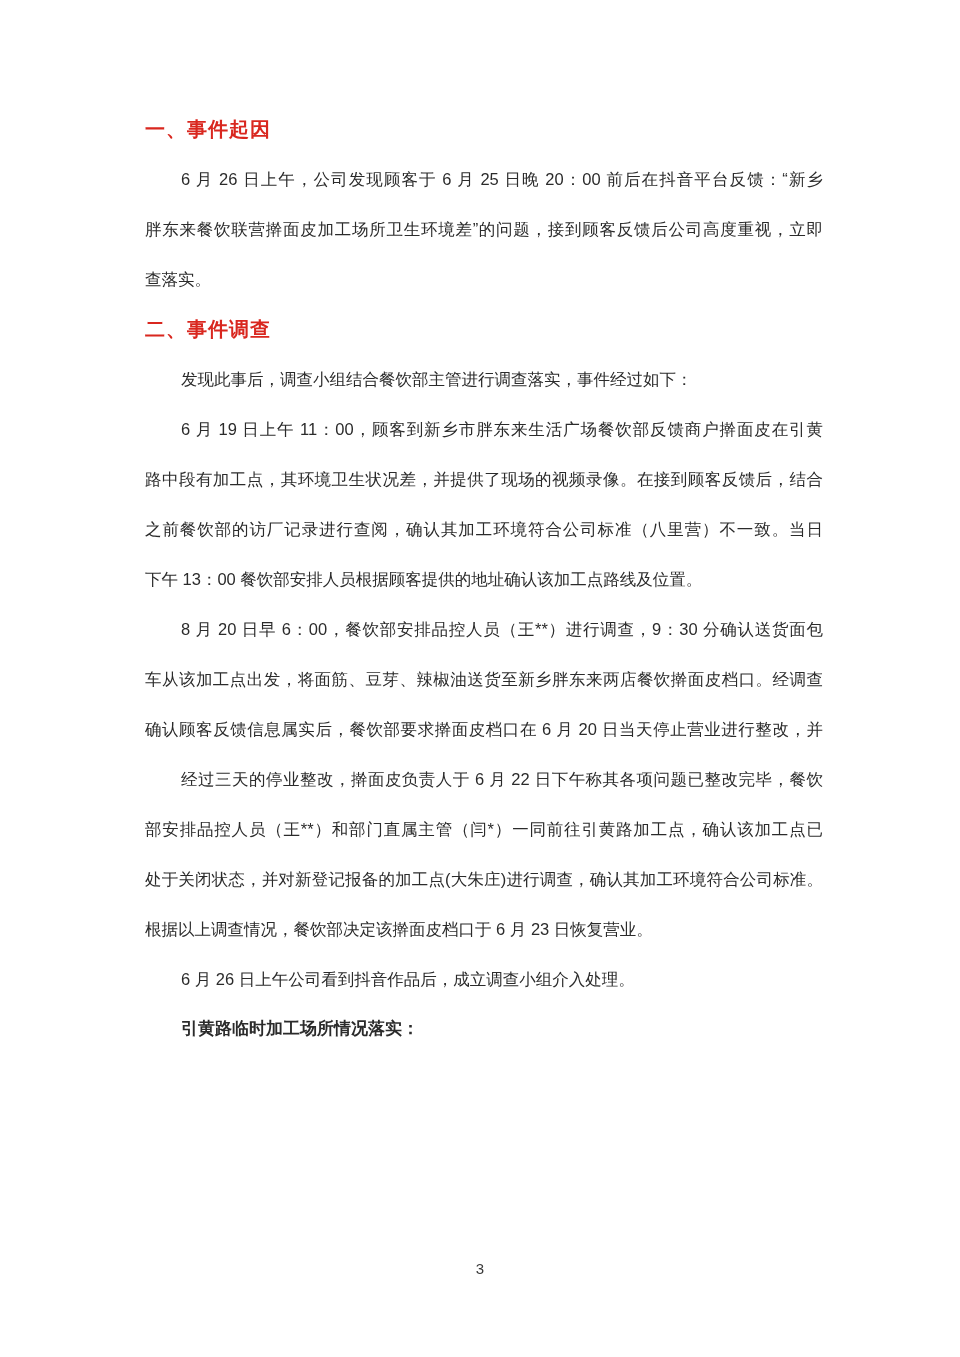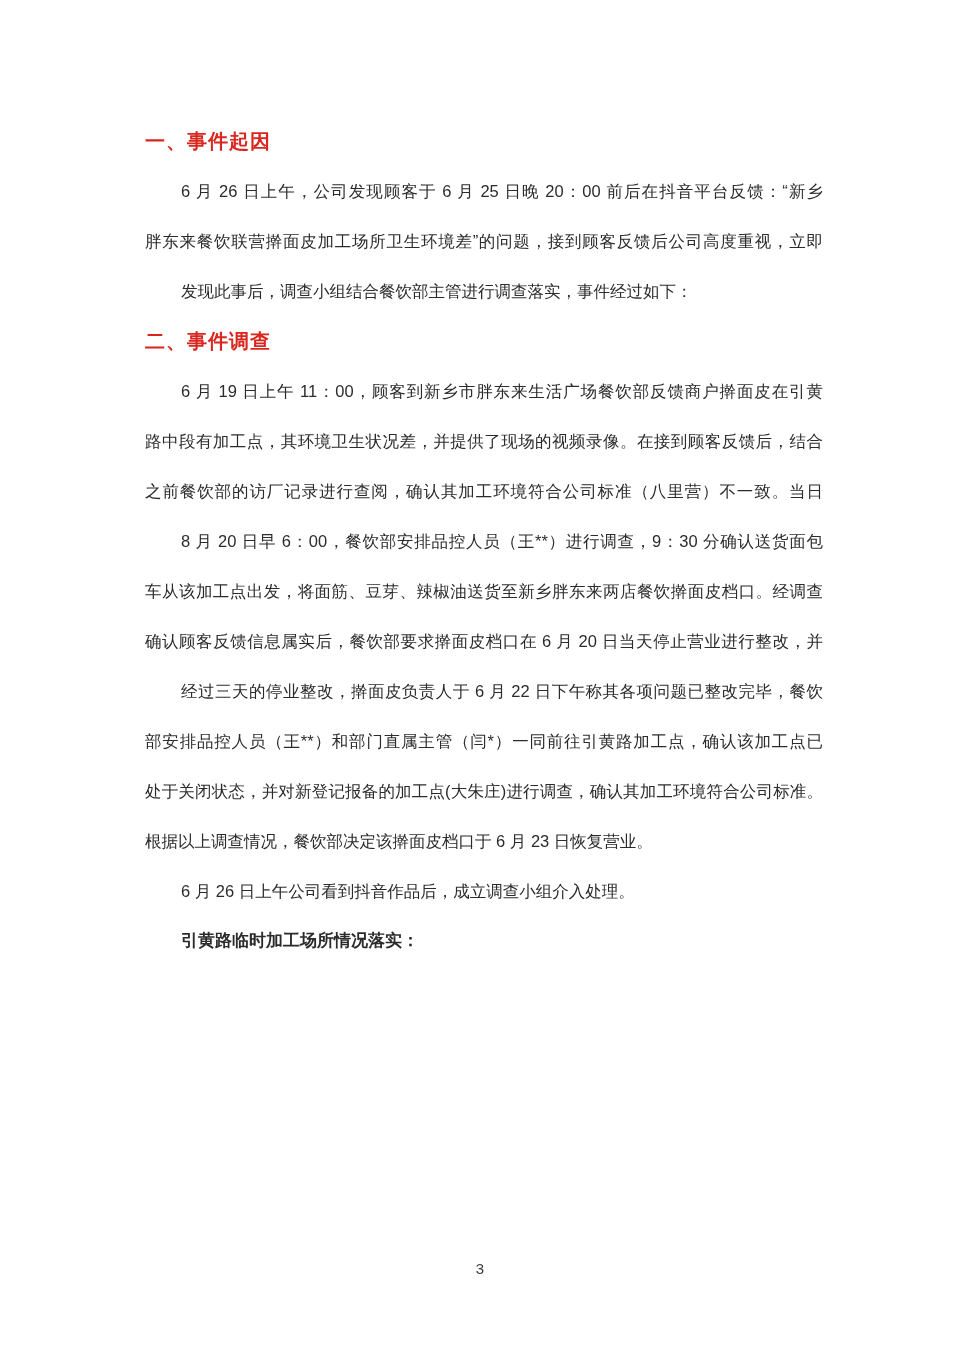--- a/index.html
+++ b/index.html
@@ -11,21 +11,21 @@
     position: relative;
     width: 960px;
     height: 1357px;
     background: #ffffff;
     overflow: hidden;
     font-family: "Liberation Sans", sans-serif;
   }
   .doc {
     position: absolute;
     left: 145px;
-    top: 116px;
+    top: 104px;
     width: 678px;
   }
   .line {
     height: 50px;
     line-height: 50px;
     font-size: 16.5px;
     color: #2b2b2b;
     text-align: justify;
     white-space: nowrap;
   }
@@ -59,25 +59,27 @@
   }
 </style>
 </head>
 <body>
 
 <main class="page">
   <section class="doc">
       <div class="line heading">一、事件起因</div>
       <div class="line indent stretch">6 月 26 日上午，公司发现顾客于 6 月 25 日晚 20：00 前后在抖音平台反馈：“新乡</div>
       <div class="line stretch">胖东来餐饮联营擀面皮加工场所卫生环境差”的问题，接到顾客反馈后公司高度重视，立即</div>
+      <div class="line">查落实。</div>
+      <div class="line heading">二、事件调查</div>
       <div class="line indent">发现此事后，调查小组结合餐饮部主管进行调查落实，事件经过如下：</div>
-      <div class="line heading">二、事件调查</div>
       <div class="line indent stretch">6 月 19 日上午 11：00，顾客到新乡市胖东来生活广场餐饮部反馈商户擀面皮在引黄</div>
       <div class="line stretch">路中段有加工点，其环境卫生状况差，并提供了现场的视频录像。在接到顾客反馈后，结合</div>
       <div class="line stretch">之前餐饮部的访厂记录进行查阅，确认其加工环境符合公司标准（八里营）不一致。当日</div>
+      <div class="line">下午 13：00 餐饮部安排人员根据顾客提供的地址确认该加工点路线及位置。</div>
       <div class="line indent stretch">8 月 20 日早 6：00，餐饮部安排品控人员（王**）进行调查，9：30 分确认送货面包</div>
       <div class="line stretch">车从该加工点出发，将面筋、豆芽、辣椒油送货至新乡胖东来两店餐饮擀面皮档口。经调查</div>
       <div class="line stretch">确认顾客反馈信息属实后，餐饮部要求擀面皮档口在 6 月 20 日当天停止营业进行整改，并</div>
       <div class="line indent stretch">经过三天的停业整改，擀面皮负责人于 6 月 22 日下午称其各项问题已整改完毕，餐饮</div>
       <div class="line stretch">部安排品控人员（王**）和部门直属主管（闫*）一同前往引黄路加工点，确认该加工点已</div>
       <div class="line stretch">处于关闭状态，并对新登记报备的加工点(大朱庄)进行调查，确认其加工环境符合公司标准。</div>
       <div class="line">根据以上调查情况，餐饮部决定该擀面皮档口于 6 月 23 日恢复营业。</div>
       <div class="line indent">6 月 26 日上午公司看到抖音作品后，成立调查小组介入处理。</div>
       <div class="line bold indent">引黄路临时加工场所情况落实：</div>
     </section>

